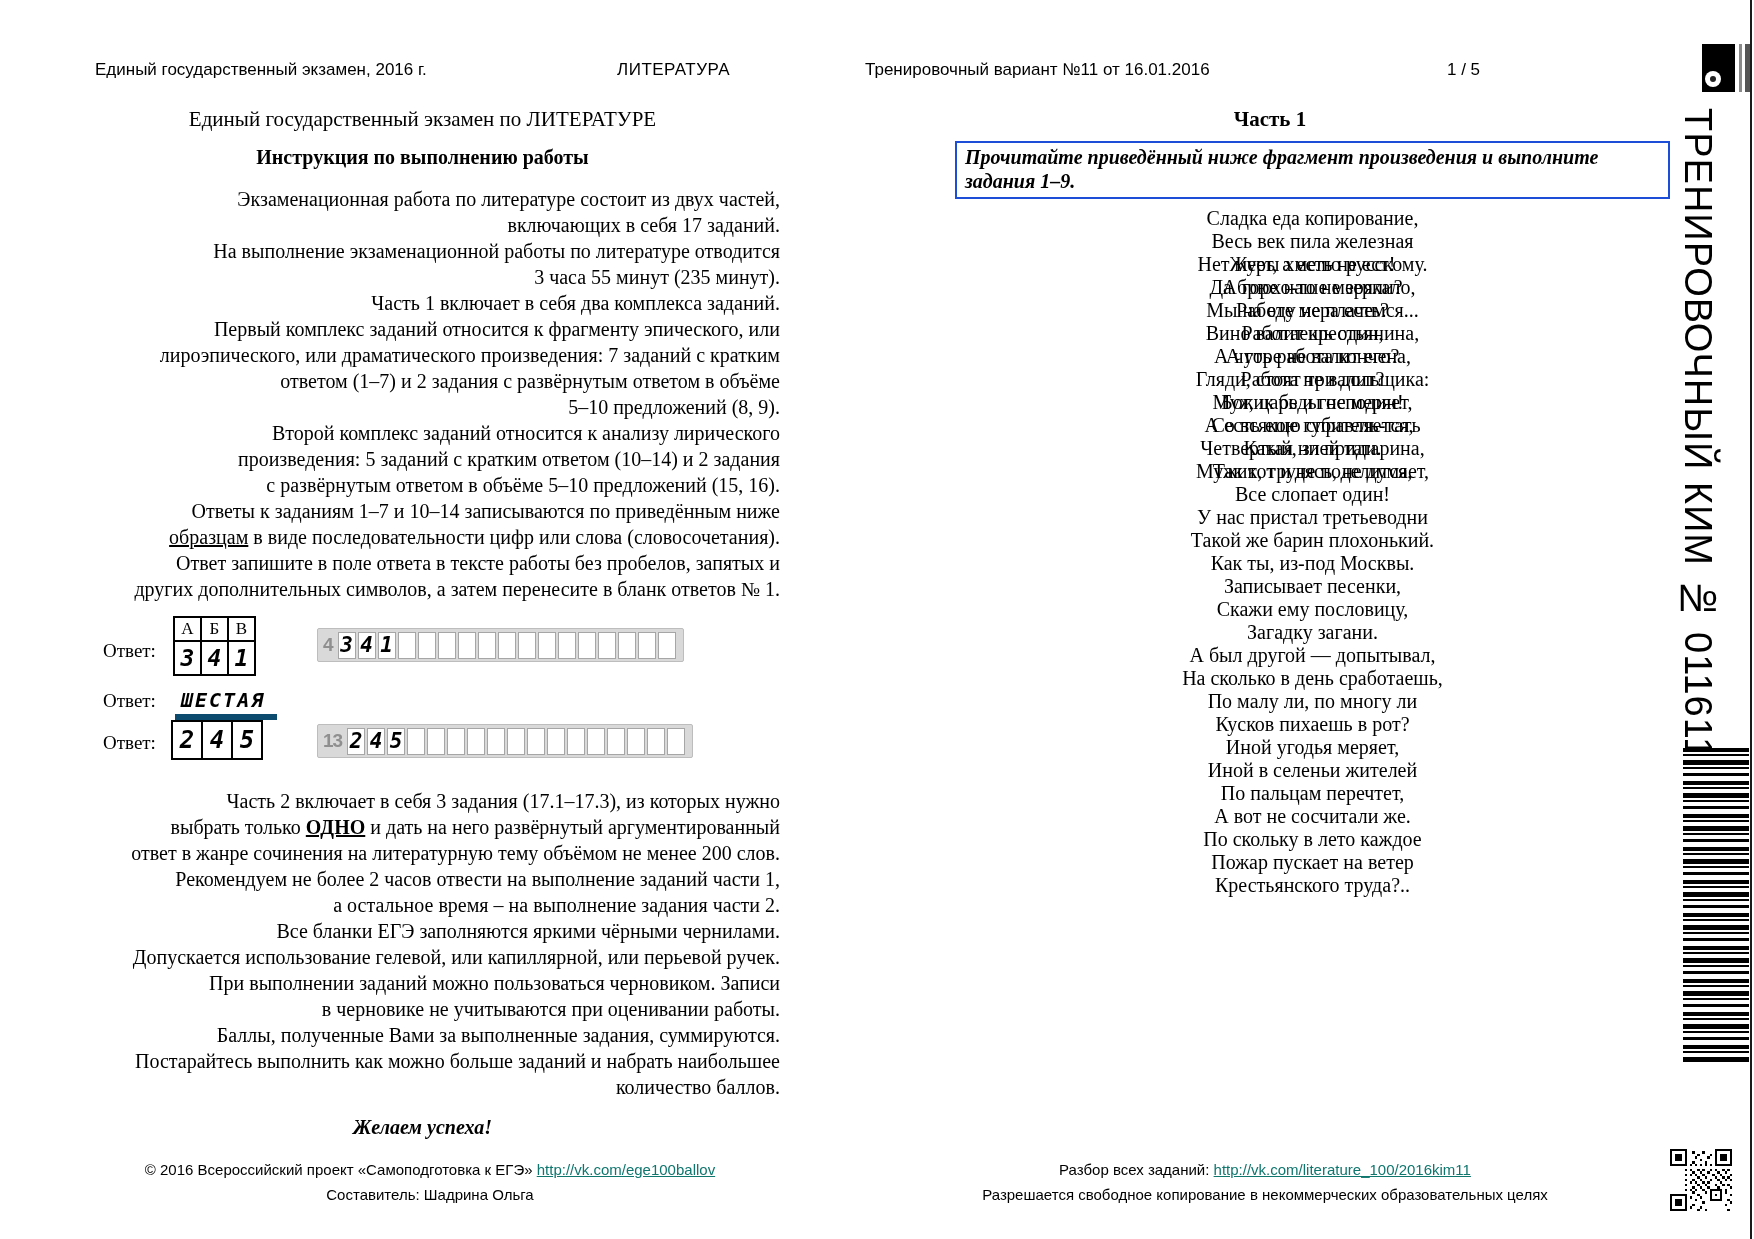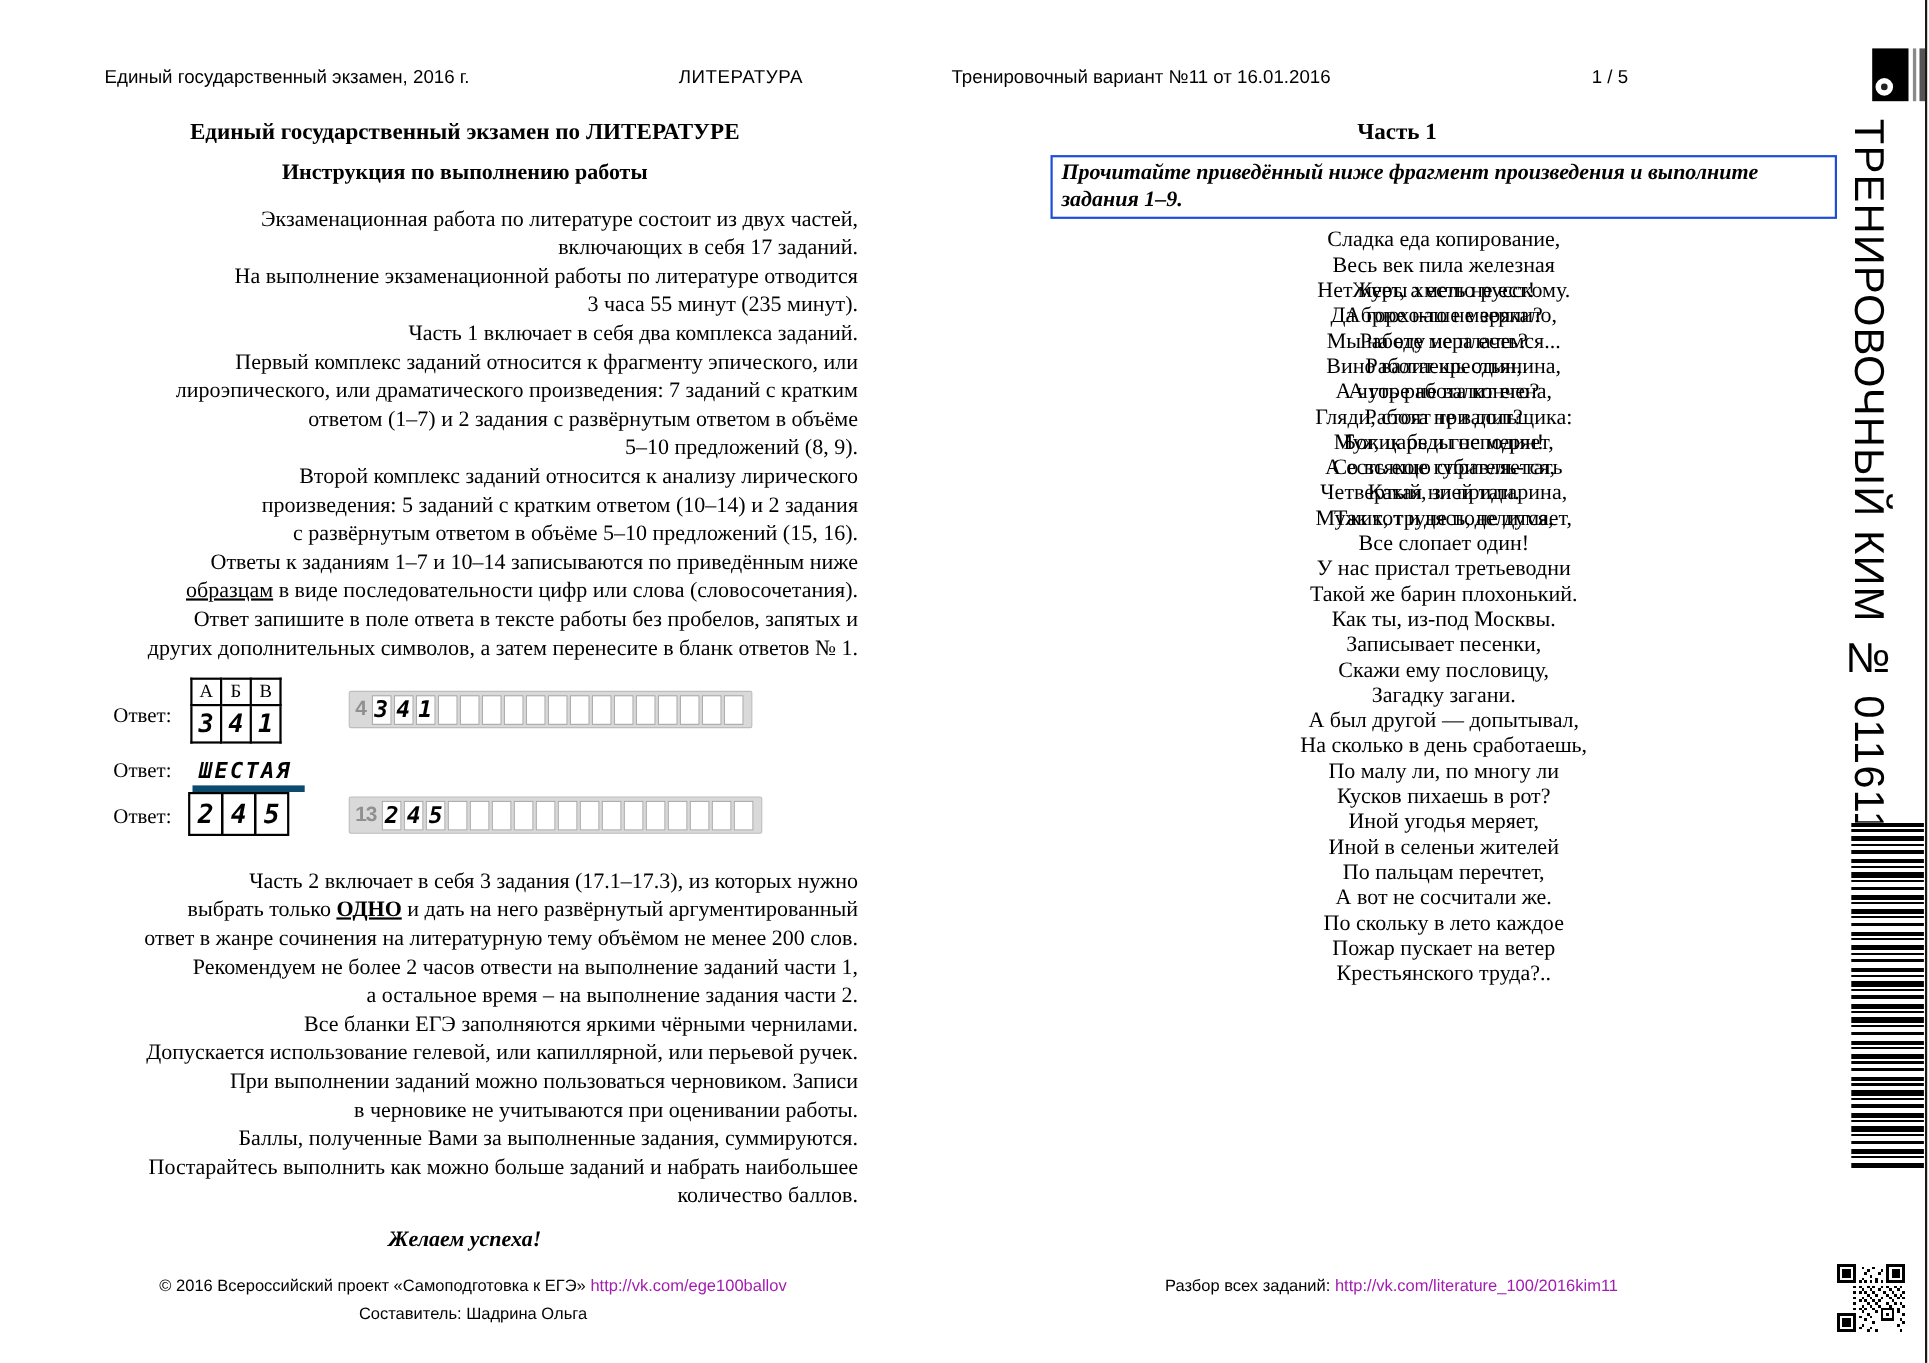--- a/index.html
+++ b/index.html
@@ -8,21 +8,21 @@
 
   
   .hdr{position:absolute;top:60px;font:17px "Liberation Sans",sans-serif;white-space:nowrap;}
   .hdr-exam{left:95px;}
   .hdr-subject{left:617px;letter-spacing:.5px;}
   .hdr-variant{left:865px;}
   .hdr-page{left:1447px;}
 
   
   .leftcol{position:absolute;left:95px;top:106px;width:690px;font-size:20px;}
-  .lc-title{width:655px;text-align:center;font-weight:bold;font-size:21px;line-height:26px;}
+  .lc-title{width:655px;text-align:center;font-weight:normal;font-size:21px;line-height:26px;}
   .lc-subtitle{width:655px;text-align:center;font-weight:bold;font-size:20px;line-height:24px;margin-top:13px;}
   .bodytext{margin-top:17px;text-align:right;}
   .bodytext p{margin:0;width:685px;white-space:pre-line;line-height:26px;text-indent:42px;}
   .u{text-decoration:underline;}
   .bu{font-weight:bold;text-decoration:underline;}
 
   
   .answers{position:relative;height:162px;width:685px;margin-top:14px;}
   .ans-label{position:absolute;font-size:19px;}
   .hw{font-family:"DejaVu Sans Mono",monospace;font-style:italic;font-weight:bold;}
@@ -45,21 +45,21 @@
                  line-height:25px;overflow:visible;}
   .strip1{top:12px;} .strip2{top:62px;} .strip3{top:108px;}
   .lbl1{left:8px;top:24px;} .lbl2{left:8px;top:74px;} .lbl3{left:8px;top:116px;}
 
   .wish{width:655px;text-align:center;font-weight:bold;font-style:italic;font-size:20px;margin-top:16px;}
 
   
   .footer{position:absolute;top:1157px;font:15px "Liberation Sans",sans-serif;text-align:center;line-height:25px;}
   .footer-left{left:85px;width:690px;}
   .footer-right{left:860px;width:810px;}
-  .lnk{color:#a21caf;cursor:pointer;}
+  .lnk{color:#0f766e;text-decoration:underline;cursor:pointer;}
 
   
   .rightcol{position:absolute;left:870px;top:106px;width:800px;}
   .part-title{text-align:center;font-weight:bold;font-size:21px;line-height:26px;}
   .ibox{margin-left:85px;margin-top:9px;border:2px solid #1d4ed8;padding:2px 8px 4px;
         font-weight:bold;font-style:italic;font-size:20px;line-height:24px;white-space:pre-line;}
   .poem{margin-left:85px;margin-top:8px;text-align:center;font-size:20px;line-height:23px;}
   .poem div{height:23px;}
   .stanza-gap{height:22px;}
 
@@ -252,20 +252,21 @@
       </div>
   </div>
 </div>
 
 <div class="footer footer-left">
   <span>© 2016 Всероссийский проект «Самоподготовка к ЕГЭ» </span><a class="lnk">http://vk.com/ege100ballov</a><br>
   <span>Составитель: Шадрина Ольга</span>
 </div>
 <div class="footer footer-right">
   <span>Разбор всех заданий: </span><a class="lnk">http://vk.com/literature_100/2016kim11</a><br>
+  <span>Разрешается свободное копирование в некоммерческих образовательных целях</span>
 </div>
 
 <div class="logo">
   <div class="blk"></div>
   <div class="circ"></div>
   <div class="dot"></div>
   <div class="s1"></div>
   <div class="s2"></div>
 </div>
 <div class="kim">ТРЕНИРОВОЧНЫЙ КИМ № 011611</div>

